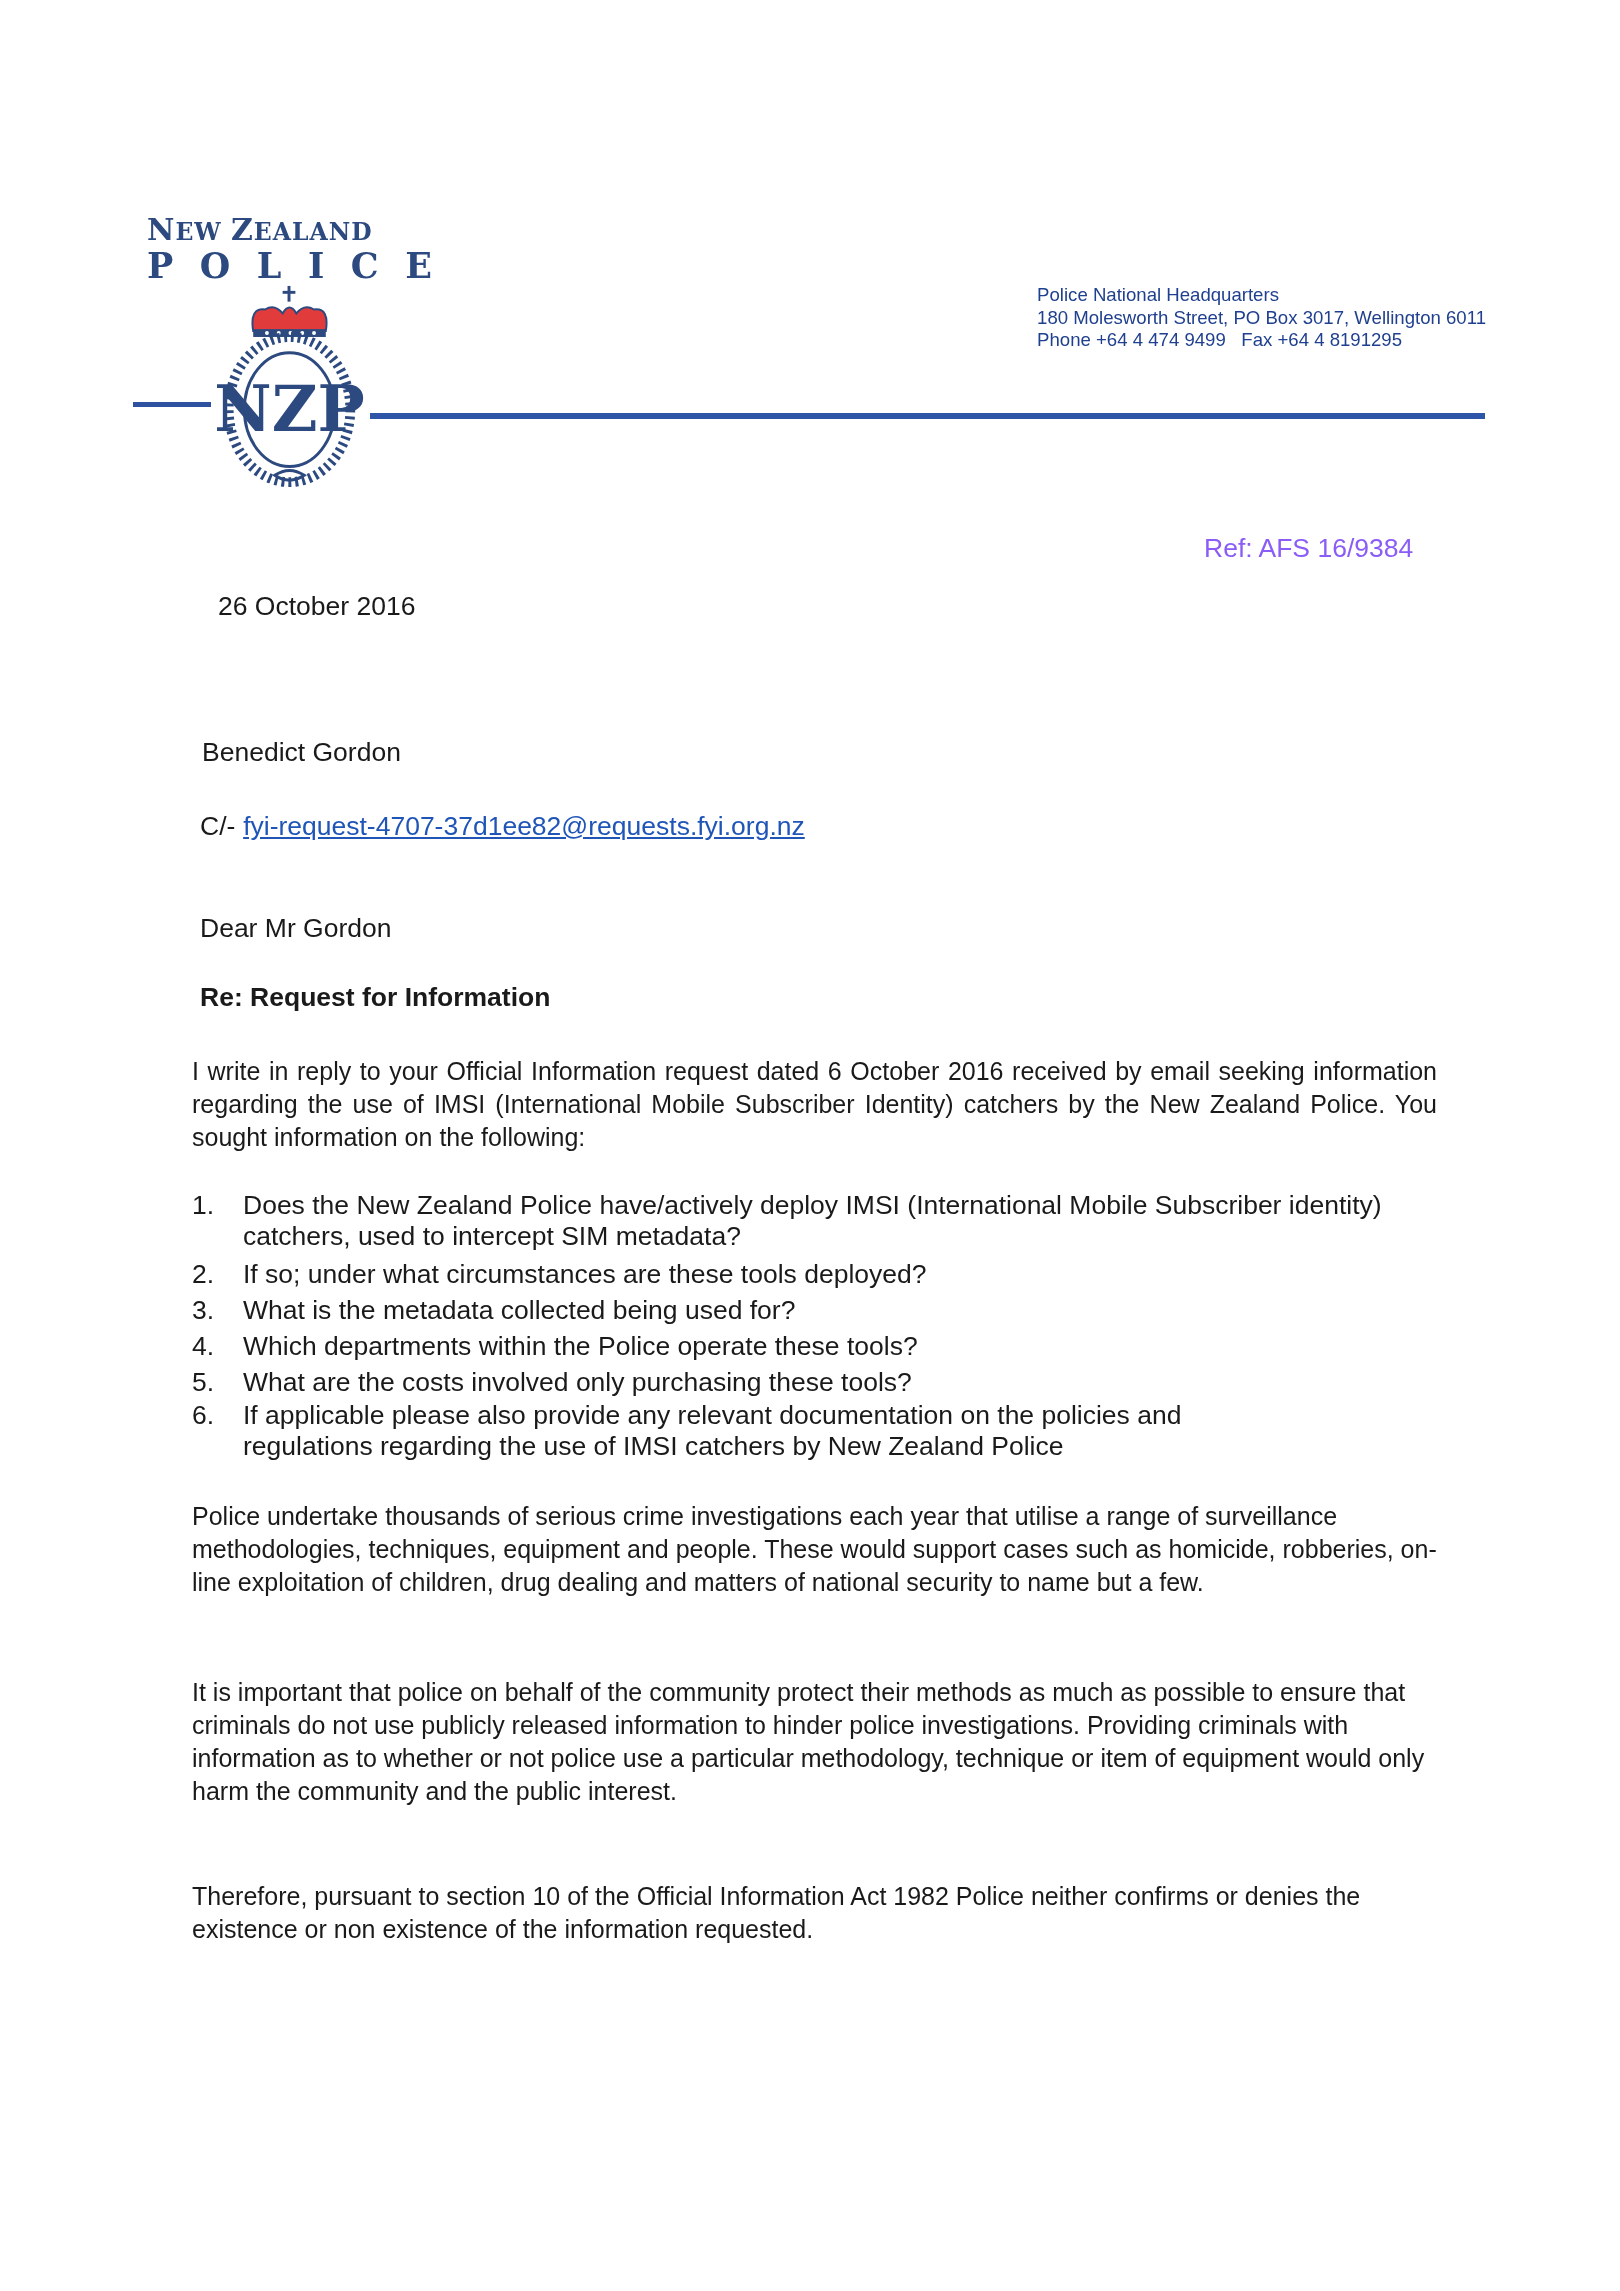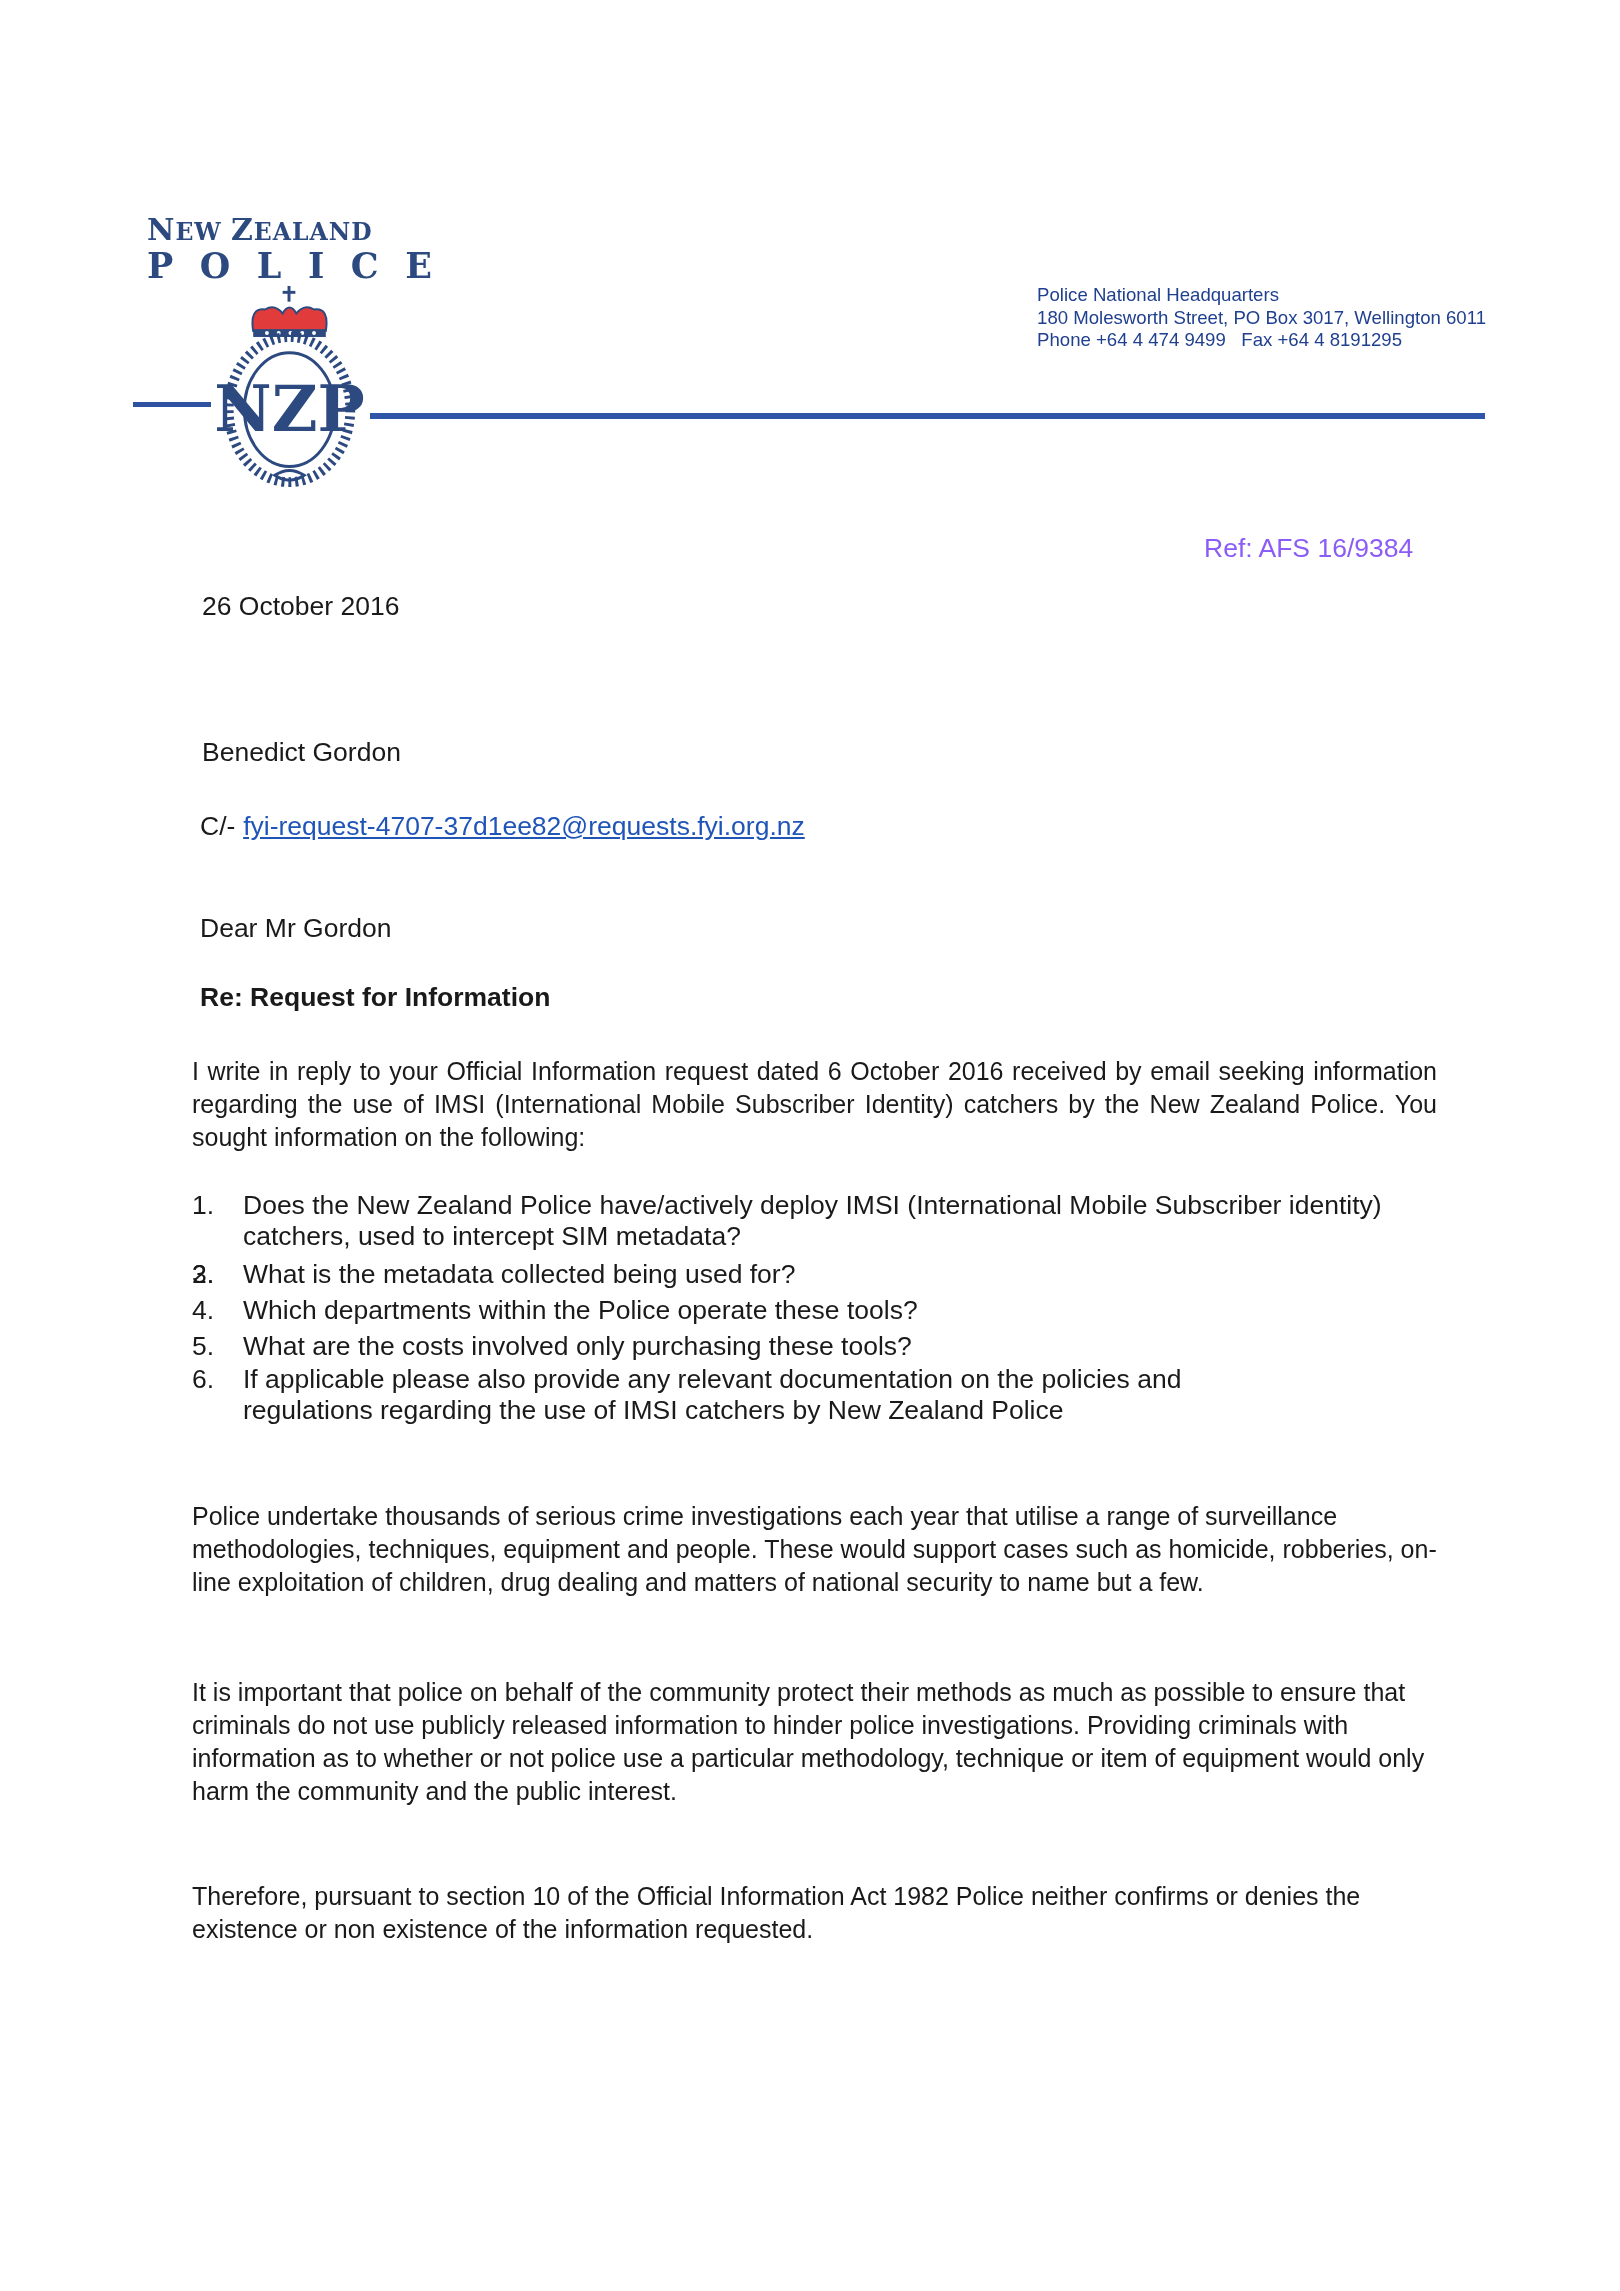--- a/index.html
+++ b/index.html
@@ -9,21 +9,21 @@
   .brand-line1 { left: 147px; top: 212px; font-family: "DejaVu Serif", serif; font-weight: bold;
                  color: #2d4a80; font-size: 30px; letter-spacing: 1px; white-space: nowrap; }
   .brand-line1 .sc { font-size: 23.5px; }
   .brand-line2 { left: 147px; top: 245px; font-family: "DejaVu Serif", serif; font-weight: bold;
                  color: #2d4a80; font-size: 35px; letter-spacing: 26.5px; white-space: nowrap; }
   .crest { left: 206px; top: 284px; width: 167px; height: 206px; }
   .rule-left { left: 133px; top: 402px; width: 78px; height: 4.9px; background: #2e52a0; }
   .rule-right { left: 370px; top: 413px; width: 1115px; height: 5.9px; background: #2e55a8; }
   .hq { right: 134px; top: 284px; text-align: left; color: #1f3f8f; font-size: 18.6px; line-height: 22.5px; white-space: nowrap; }
   .ref { left: 1204px; top: 533px; font-size: 26.5px; color: #8b5cf6; white-space: nowrap; }
-  .date { left: 202px; top: 591px; font-size: 26.5px; white-space: nowrap; }
+  .date { left: 218px; top: 591px; font-size: 26.5px; white-space: nowrap; }
   .recipient { left: 202px; top: 737px; font-size: 26.5px; white-space: nowrap; }
   .co { left: 200px; top: 811px; font-size: 26.5px; white-space: nowrap; }
   .co a { color: #2055b8; text-decoration: underline; margin-left: 7.8px; }
   .salutation { left: 200px; top: 913px; font-size: 26.5px; white-space: nowrap; }
   .re { left: 200px; top: 982px; font-size: 26.5px; font-weight: bold; white-space: nowrap; }
   .para { left: 192px; width: 1245px; font-size: 25px; line-height: 33px; }
   .p1 { top: 1055px; text-align: justify; }
   .list { left: 192px; top: 1190px; width: 1274px; font-size: 26.5px; line-height: 36px; margin: 0; padding: 0; list-style: none; }
   .list li { position: relative; padding-left: 51px; }
   .list li .num { position: absolute; left: 0; top: 0; }
@@ -76,21 +76,21 @@
   <span>C/-</span><a>fyi-request-4707-37d1ee82@requests.fyi.org.nz</a>
 </div>
 
 <div class="abs salutation">Dear Mr Gordon</div>
 <div class="abs re">Re: Request for Information</div>
 
 <div class="abs para p1">I write in reply to your Official Information request dated 6 October 2016 received by email seeking information regarding the use of IMSI (International Mobile Subscriber Identity) catchers by the New Zealand Police. You sought information on the following:</div>
 
 <ol class="abs list">
   <li class="wrap"><span class="num">1.</span><span>Does the New Zealand Police have/actively deploy IMSI (International Mobile Subscriber identity) catchers, used to intercept SIM metadata?</span></li>
-  <li><span class="num">2.</span></li>
+  <li><span class="num">2.</span><span>If so; under what circumstances are these tools deployed?</span></li>
   <li><span class="num">3.</span><span>What is the metadata collected being used for?</span></li>
   <li><span class="num">4.</span><span>Which departments within the Police operate these tools?</span></li>
   <li><span class="num">5.</span><span>What are the costs involved only purchasing these tools?</span></li>
   <li class="wrap" style="padding-right:157px"><span class="num">6.</span><span>If applicable please also provide any relevant documentation on the policies and regulations regarding the use of IMSI catchers by New Zealand Police</span></li>
 </ol>
 
 <div class="abs para p2">Police undertake thousands of serious crime investigations each year that utilise a range of surveillance methodologies, techniques, equipment and people. These would support cases such as homicide, robberies, on-line exploitation of children, drug dealing and matters of national security to name but a few.</div>
 <div class="abs para p3">It is important that police on behalf of the community protect their methods as much as possible to ensure that criminals do not use publicly released information to hinder police investigations. Providing criminals with information as to whether or not police use a particular methodology, technique or item of equipment would only harm the community and the public interest.</div>
 <div class="abs para p4">Therefore, pursuant to section 10 of the Official Information Act 1982 Police neither confirms or denies the existence or non existence of the information requested.</div>
 

